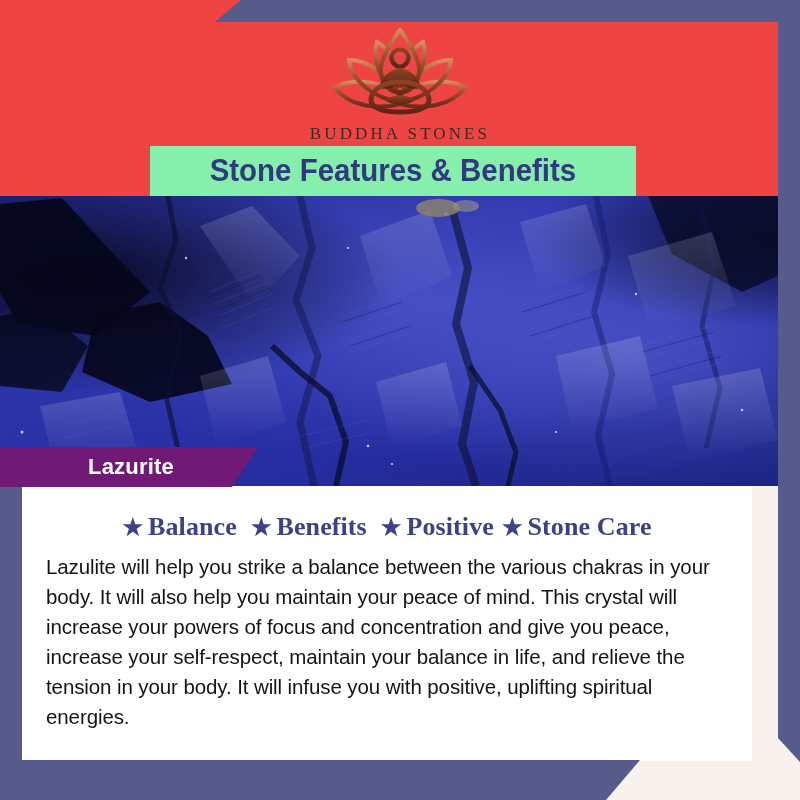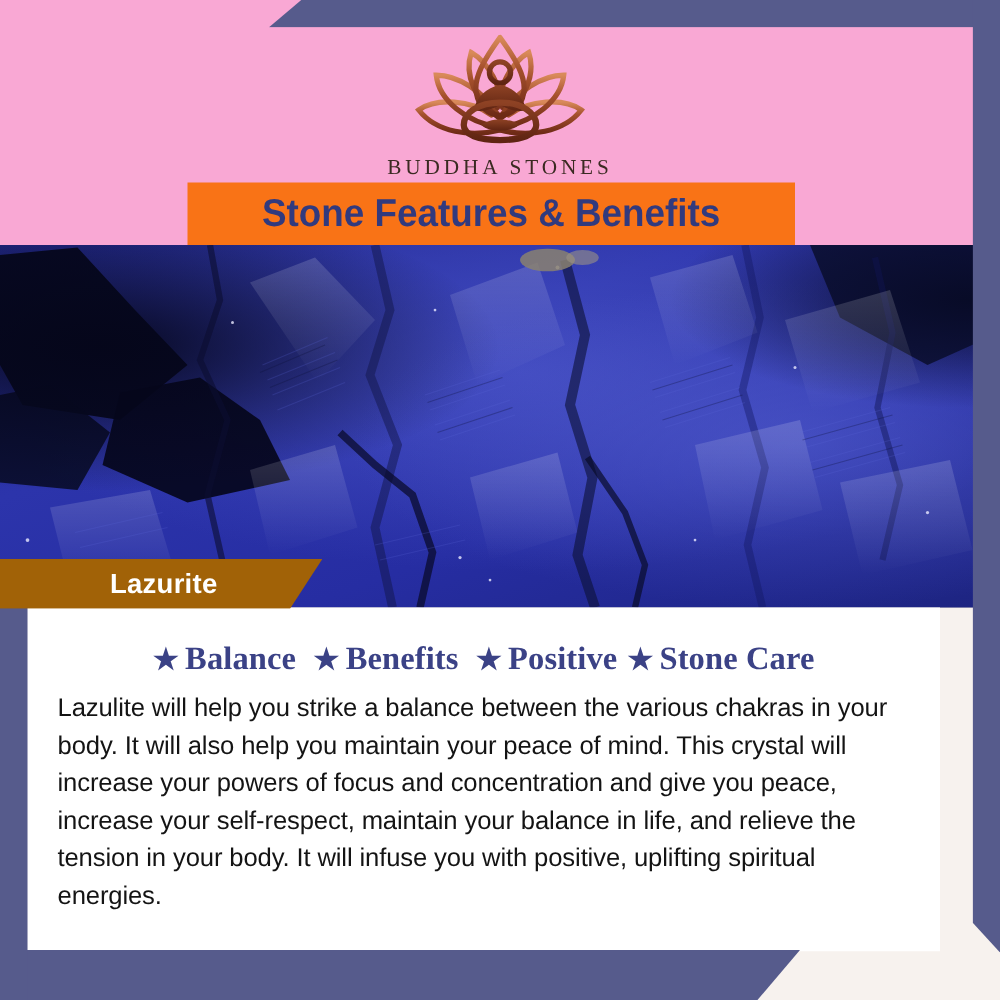--- a/index.html
+++ b/index.html
@@ -53,21 +53,21 @@
     height: 316px;
   }
 
   
   .header {
     position: absolute;
     top: 0;
     left: 0;
     width: 800px;
     height: 196px;
-    background: #f9a8d4;
+    background: #ef4444;
     z-index: 2;
   }
   .logo-wrap {
     position: absolute;
     top: 18px;
     left: 0;
     width: 800px;
     text-align: center;
   }
   .logo-mark {
@@ -83,21 +83,21 @@
     text-align: center;
   }
 
   
   .title-banner {
     position: absolute;
     top: 146px;
     left: 150px;
     width: 486px;
     height: 50px;
-    background: #f97316;
+    background: #86efac;
     display: flex;
     align-items: center;
     justify-content: center;
     z-index: 4;
   }
   .title-text {
     font-family: "Liberation Sans Narrow", "Liberation Sans", sans-serif;
     font-size: 31px;
     font-weight: bold;
     color: #313a7e;
@@ -119,21 +119,21 @@
   }
   .photo-svg { display: block; width: 800px; height: 290px; }
 
   
   .name-tag {
     position: absolute;
     top: 447px;
     left: 0;
     width: 258px;
     height: 40px;
-    background: #a16207;
+    background: #701a75;
     display: flex;
     align-items: center;
     z-index: 6;
     clip-path: polygon(0 0, 100% 0, calc(100% - 26px) 100%, 0 100%);
   }
   .name-tag-text {
     margin-left: 88px;
     color: #ffffff;
     font-family: "Liberation Sans Narrow", "Liberation Sans", sans-serif;
     font-size: 22px;

